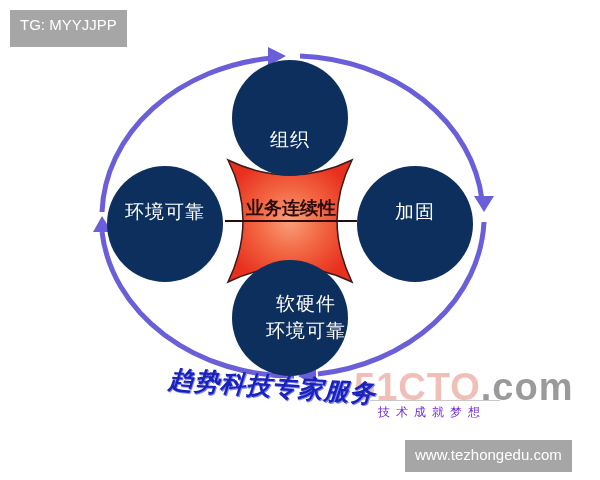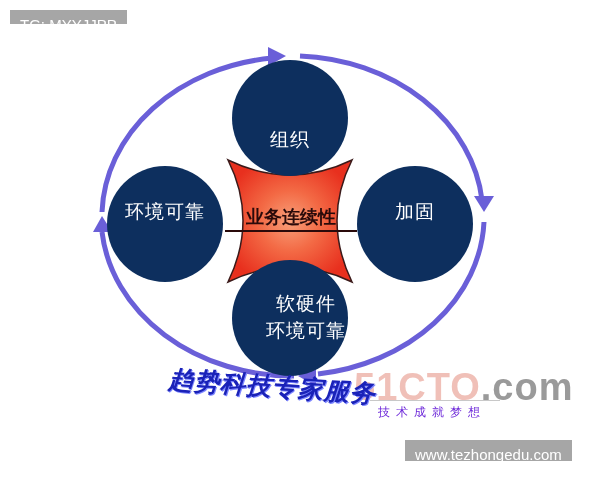--- a/index.html
+++ b/index.html
@@ -1,26 +1,26 @@
 <!DOCTYPE html>
 <html><head>
 <meta charset="utf-8">
 <style>
   html, body { margin:0; padding:0; }
   body { width:600px; height:480px; background:#ffffff; position:relative; overflow:hidden;
          font-family:"DejaVu Sans", sans-serif; }
   .tag { position:absolute; background:#a6a6a6; color:#ffffff; font-family:"Liberation Sans", sans-serif;
          font-size:15px; line-height:30px; padding:0 10px; }
-  #tag-top { left:10px; top:10px; height:14px; }
-  #tag-bottom { left:405px; top:440px; height:21px; }
+  #tag-top { left:10px; top:10px; height:37px; }
+  #tag-bottom { left:405px; top:440px; height:32px; }
   svg { position:absolute; left:0; top:0; }
   .circle-label { position:absolute; width:116px; text-align:center; color:#ffffff; font-size:19px;
                   line-height:27px; letter-spacing:1px; }
-  .center-label { position:absolute; left:225px; top:206px; width:132px; text-align:center;
-                  color:#2a0a0a; font-size:18px; font-weight:bold; font-family:Liberation Mono, monospace;
+  .center-label { position:absolute; left:225px; top:196px; width:132px; text-align:center;
+                  color:#2a0a0a; font-size:18px; font-weight:bold; font-family:Liberation Sans, sans-serif;
                   border-bottom:2px solid #2a0a0a; line-height:24px; }
   .slogan { position:absolute; left:168px; top:370px; color:#1a22b8; font-size:25px; font-weight:bold;
             font-style:italic; font-family:"DejaVu Serif", serif; transform:rotate(4deg);
             letter-spacing:1px; text-shadow:1px 1px 0 #7d86ff; }
   .wm-com { position:absolute; left:354px; top:366px; font-size:38px; font-weight:bold;
             font-family:"Liberation Sans", sans-serif; letter-spacing:1px; }
   .wm-com .digits { color:#f0c0b8; }
   .wm-com .dotcom { color:#9a9a9a; }
   .wm-line { position:absolute; left:370px; top:400px; width:130px; height:1px; background:#c8c8c8; }
   .wm-sub { position:absolute; left:378px; top:404px; color:#6d28d9; font-size:12px; letter-spacing:6px; }

